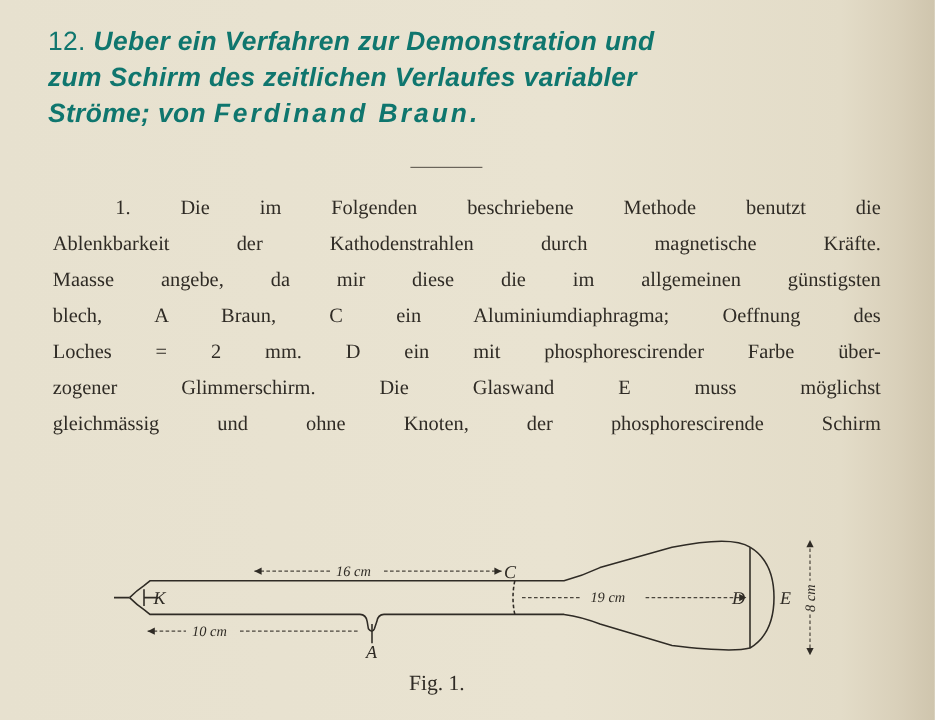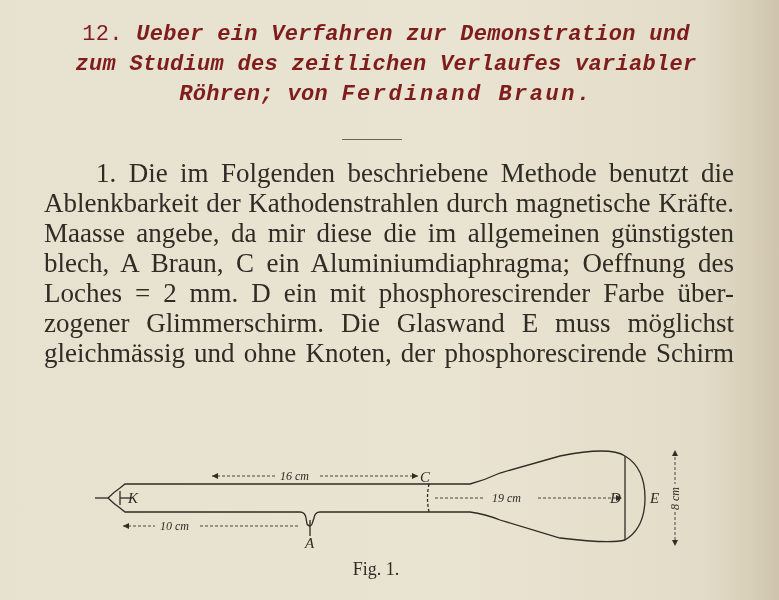--- a/index.html
+++ b/index.html
@@ -5,59 +5,58 @@
   html, body { margin:0; padding:0; }
   body {
     width:779px; height:600px; overflow:hidden;
     background: linear-gradient(90deg, #e7e1cf 0%, #e9e3d1 60%, #e3dcc8 90%, #d9d0ba 96%, #cfc5ad 100%);
     font-family: "DejaVu Serif", "Liberation Serif", serif;
     color:#2f2b25;
     position:relative;
   }
   .title {
     position:absolute; left:40px; width:692px; top:20px;
-    text-align:center;
-    font-family:Liberation Mono, monospace;
+    font-family:Liberation Sans, sans-serif;
     font-style:italic; font-weight:bold;
     font-size:22px; line-height:30px;
-    color:#7f1d1d;
+    color:#0f766e;
     letter-spacing:0.3px;
   }
   .title .num { font-style:normal; font-weight:normal; }
   .title .author { letter-spacing:2.5px; }
   .rule {
     position:absolute; left:342px; top:139px; width:60px; height:1px;
     background:#6a645a;
   }
   .body {
     position:absolute; left:44px; width:690px; top:158px;
     font-family:"Liberation Serif", serif;
-    font-size:27px; line-height:30px;
+    font-size:17px; line-height:30px;
     text-align:justify;
     color:#2f2b25;
   }
   .body .line { display:block; text-align:justify; text-align-last:justify; white-space:nowrap; height:30px; }
   .body .line.first { padding-left:52px; }
   .figure {
     position:absolute; left:90px; top:448px; width:630px; height:120px;
   }
   .figure svg { width:630px; height:120px; display:block; }
   .caption {
-    position:absolute; left:316px; top:559px; width:120px; text-align:center;
+    position:absolute; left:304px; top:559px; width:120px; text-align:center;
     font-family:"Liberation Serif", serif; font-size:18px; color:#2f2b25;
   }
   .lbl { font-family:"Liberation Serif", serif; font-style:italic; fill:#2f2b25; }
 </style>
 </head>
 <body>
 
 <div class="title">
   <div><span class="num">12.</span> <span>Ueber ein Verfahren zur Demonstration und</span></div>
-  <div>zum Studium des zeitlichen Verlaufes variabler</div>
-  <div><span>Röhren; von </span><span class="author">Ferdinand Braun.</span></div>
+  <div>zum Schirm des zeitlichen Verlaufes variabler</div>
+  <div><span>Ströme; von </span><span class="author">Ferdinand Braun.</span></div>
 </div>
 
 <div class="rule"></div>
 
 <div class="body">
   <span class="line first">1. Die im Folgenden beschriebene Methode benutzt die</span>
   <span class="line">Ablenkbarkeit der Kathodenstrahlen durch magnetische Kräfte.</span>
   <span class="line">Maasse angebe, da mir diese die im allgemeinen günstigsten</span>
   <span class="line">blech,  A Braun,  C ein Aluminiumdiaphragma; Oeffnung des</span>
   <span class="line">Loches = 2 mm.   D ein mit phosphorescirender Farbe über-</span>

